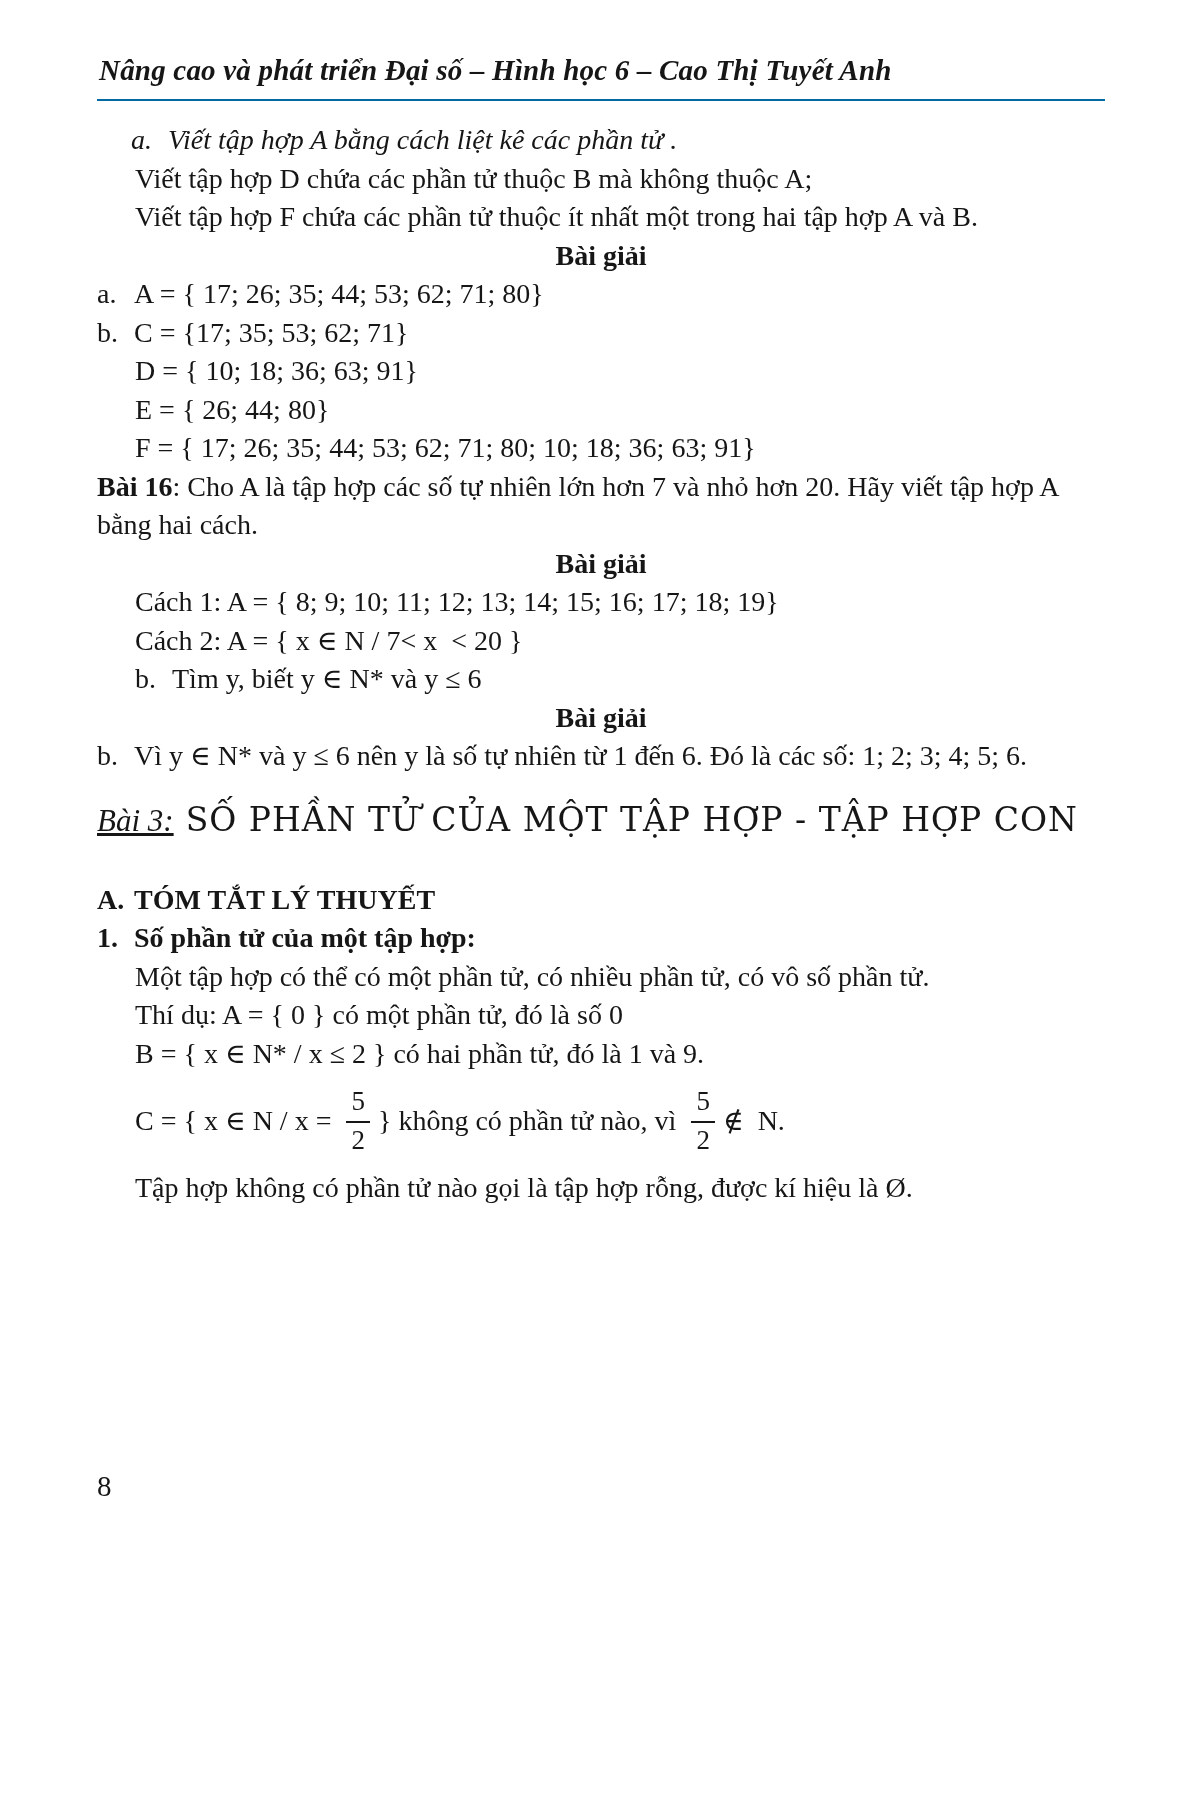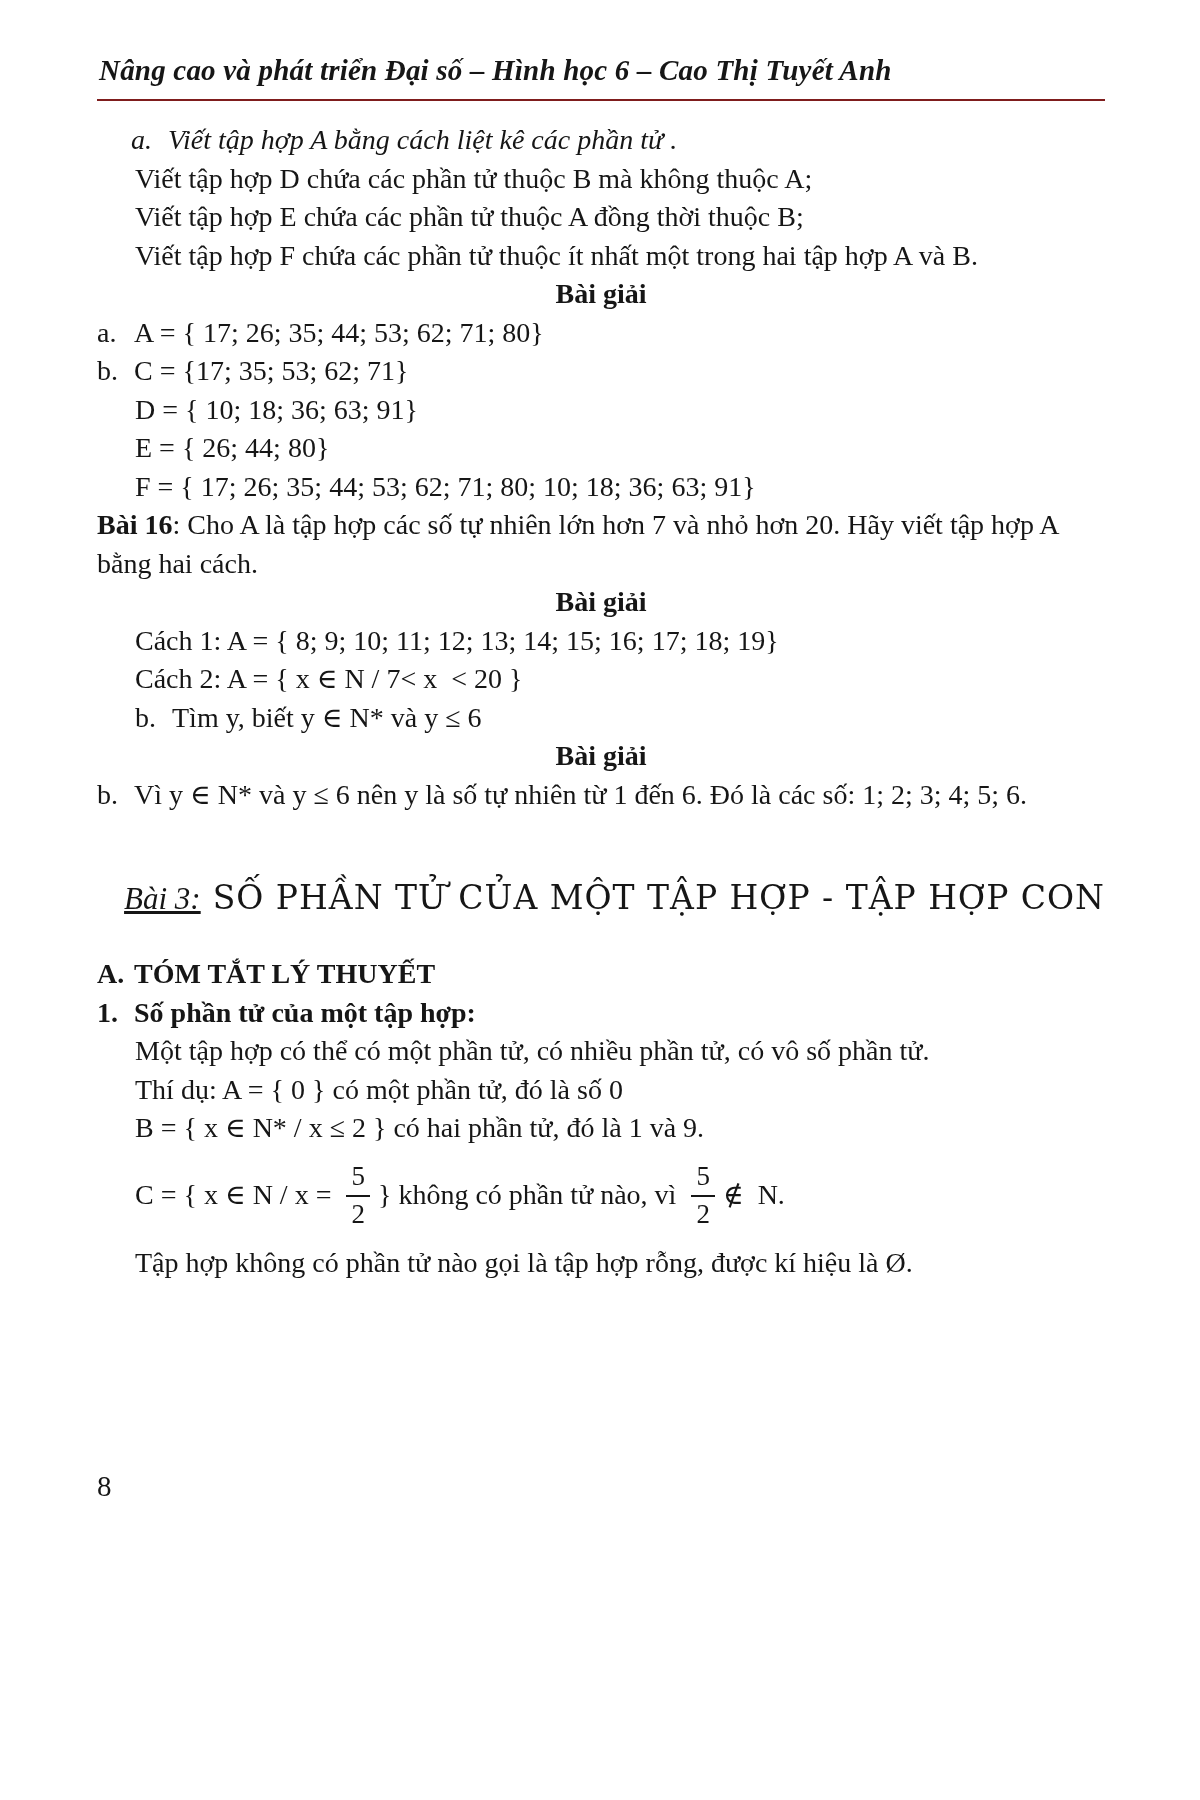--- a/index.html
+++ b/index.html
@@ -14,42 +14,42 @@
     box-sizing: border-box;
   }
   .content { padding: 48px 95px 0 97px; }
 
   .header {
     font-size: 29px;
     font-weight: bold;
     font-style: italic;
     letter-spacing: 0.2px;
     padding: 6px 2px 12px 2px;
-    border-bottom: 2px solid #7f1d1d;
+    border-bottom: 2px solid #0369a1;
   }
 
   .body-text { margin-top: 20px; }
 
   p.line {
     margin: 0;
     font-size: 28px;
     line-height: 38.5px;
   }
   .lbl { display: inline-block; width: 37px; }
   .ind-item { padding-left: 34px; font-style: italic; }      
   .ind { padding-left: 38px; }           
   .center-b { text-align: center; font-weight: bold; }
   .b { font-weight: bold; }
 
   .sec-title {
-    text-align: right;
-    margin: 64px 0 36px 0;
+    text-align: left;
+    margin: 20px 0 36px 0;
     font-weight: normal;
     font-size: 33px;
-    line-height: 40px;
+    line-height: 48px;
   }
   .sec-label {
     font-style: italic;
     text-decoration: underline;
     font-size: 31px;
     margin-right: 12px;
   }
   .sec-text {
     font-family: "DejaVu Serif", serif;
     letter-spacing: 1px;
@@ -87,21 +87,20 @@
   <div class="content">
 
     <div class="header">
       <span>Nâng cao và phát triển Đại số – Hình học 6 – Cao Thị Tuyết Anh</span>
     </div>
 
     <div class="body-text">
 
       <p class="line ind-item"><span class="lbl">a.</span><span>Viết tập hợp A bằng cách liệt kê các phần tử .</span></p>
       <p class="line ind">Viết tập hợp D chứa các phần tử thuộc B mà không thuộc A;</p>
-      <p class="line ind">Viết tập hợp E chứa các phần tử thuộc A đồng thời thuộc B;</p>
       <p class="line ind">Viết tập hợp F chứa các phần tử thuộc ít nhất một trong hai tập hợp A và B.</p>
 
       <p class="line center-b">Bài giải</p>
 
       <p class="line"><span class="lbl">a.</span><span>A = { 17; 26; 35; 44; 53; 62; 71; 80}</span></p>
       <p class="line"><span class="lbl">b.</span><span>C = {17; 35; 53; 62; 71}</span></p>
       <p class="line ind">D = { 10; 18; 36; 63; 91}</p>
       <p class="line ind">E = { 26; 44; 80}</p>
       <p class="line ind">F = { 17; 26; 35; 44; 53; 62; 71; 80; 10; 18; 36; 63; 91}</p>
 

